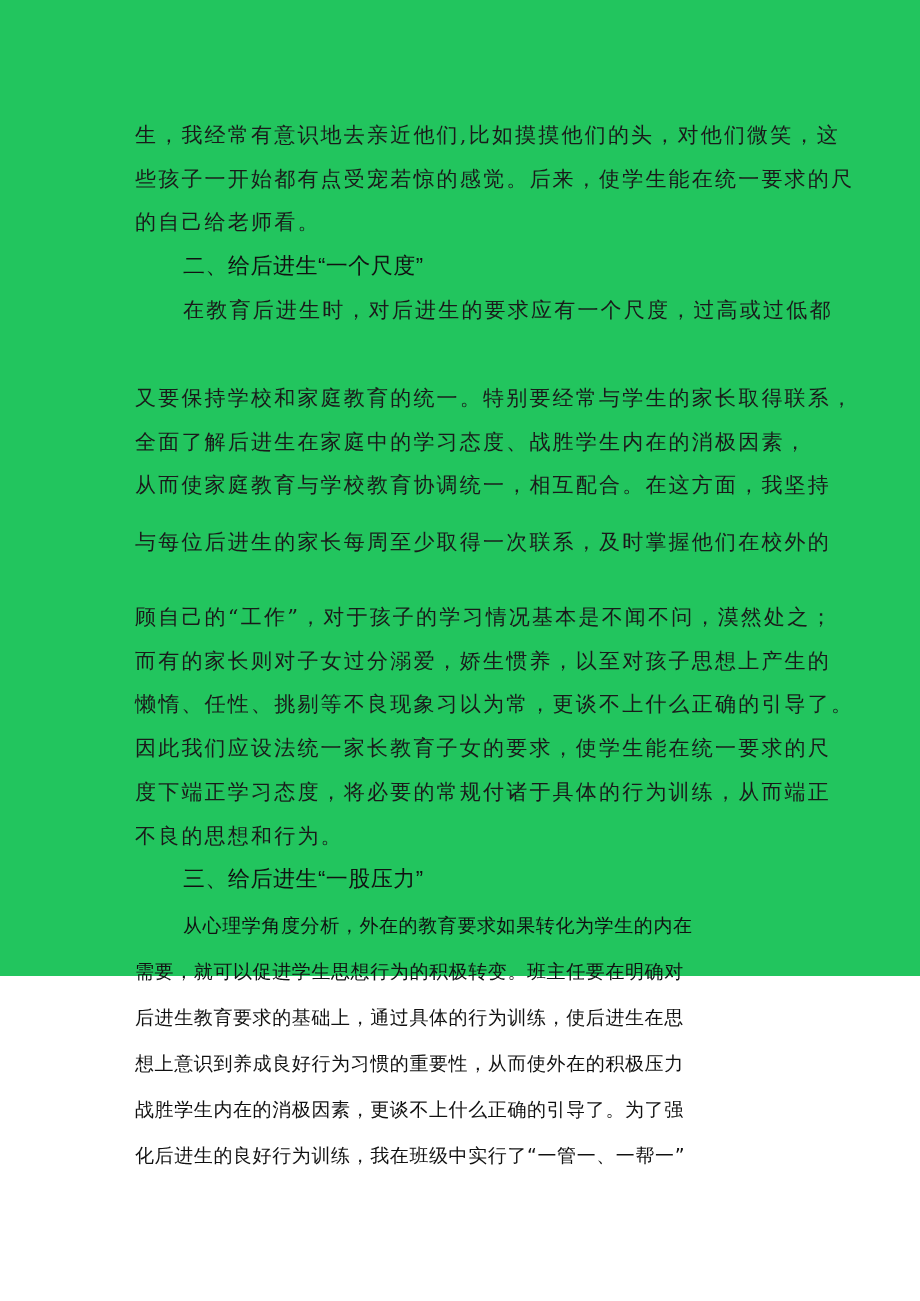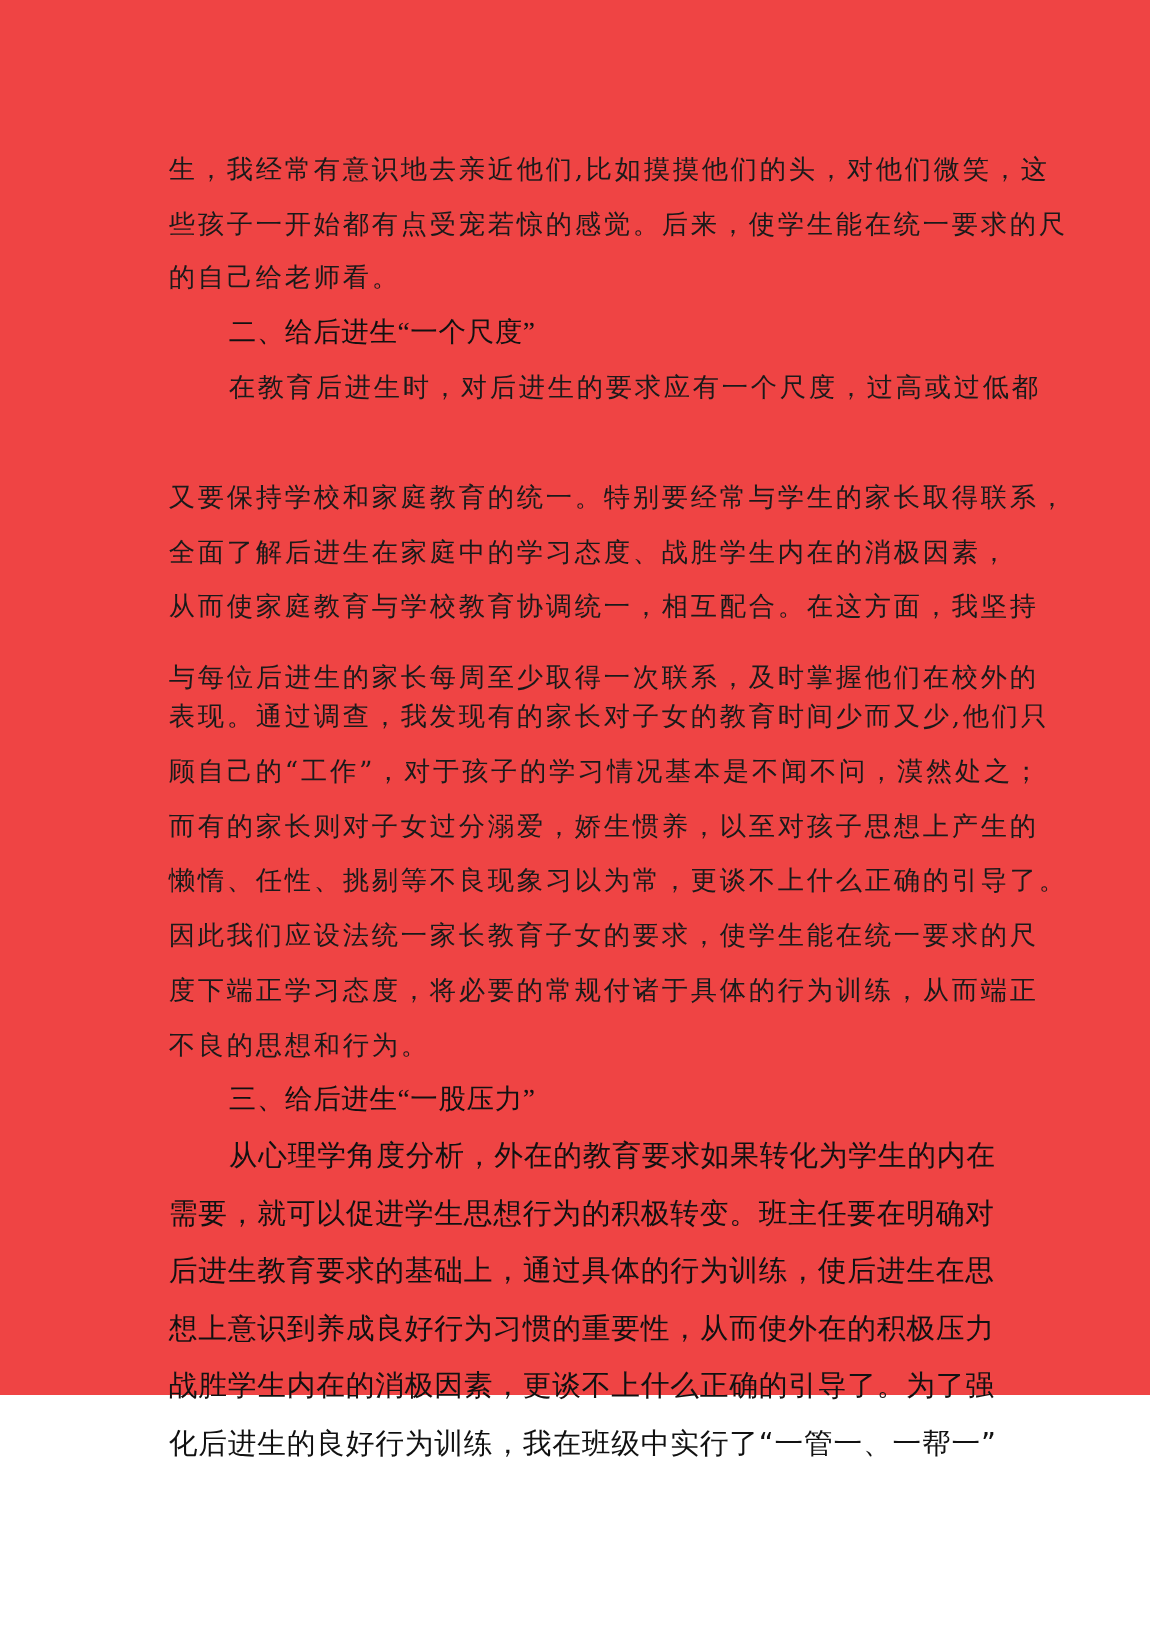--- a/index.html
+++ b/index.html
@@ -1,62 +1,61 @@
 <!DOCTYPE html>
 <html><head>
   <meta charset="utf-8">
   <style>
     html, body { margin: 0; padding: 0; background: #ffffff; }
     body { width: 920px; height: 1301px; position: relative; overflow: hidden; }
-    .page { position: absolute; left: 0; top: 0; width: 920px; height: 1116px; background: #ef4444; }
+    .page { position: absolute; left: 0; top: 0; width: 920px; height: 976px; background: #22c55e; }
     .line {
       position: absolute;
       left: 135px;
       white-space: nowrap;
       color: #1a1a1a;
       font-family: "DejaVu Serif", "Liberation Serif", serif;
       font-size: 21px;
       line-height: 24px;
       letter-spacing: 2.2px;
     }
     .line.indent { left: 183px; }
     .heading {
       position: absolute;
       left: 183px;
       white-space: nowrap;
       color: #111;
-      font-family: Liberation Serif, serif;
+      font-family: Liberation Sans, sans-serif;
       font-size: 22px;
       line-height: 26px;
       letter-spacing: 0.5px;
       text-align: center;
     }
     .line.sans {
       font-family: "DejaVu Sans", "Liberation Sans", sans-serif;
-      font-size: 23px;
+      font-size: 19px;
       letter-spacing: 0.6px;
       color: #111;
     }
   </style>
 </head>
 <body>
 
 <div class="page">
 
   <div class="line" style="top:123px">生，我经常有意识地去亲近他们,比如摸摸他们的头，对他们微笑，这</div>
   <div class="line" style="top:167px">些孩子一开始都有点受宠若惊的感觉。后来，使学生能在统一要求的尺</div>
   <div class="line" style="top:210px">的自己给老师看。</div>
 
   <div class="heading" style="top:253px">二、给后进生“一个尺度”</div>
   <div class="line indent" style="top:298px">在教育后进生时，对后进生的要求应有一个尺度，过高或过低都</div>
   <div class="line" style="top:386px">又要保持学校和家庭教育的统一。特别要经常与学生的家长取得联系，</div>
   <div class="line" style="top:430px">全面了解后进生在家庭中的学习态度、战胜学生内在的消极因素，</div>
   <div class="line" style="top:473px">从而使家庭教育与学校教育协调统一，相互配合。在这方面，我坚持</div>
   <div class="line" style="top:530px">与每位后进生的家长每周至少取得一次联系，及时掌握他们在校外的</div>
-  <div class="line" style="top:561px">表现。通过调查，我发现有的家长对子女的教育时间少而又少,他们只</div>
   <div class="line" style="top:605px">顾自己的“工作”，对于孩子的学习情况基本是不闻不问，漠然处之；</div>
   <div class="line" style="top:649px">而有的家长则对子女过分溺爱，娇生惯养，以至对孩子思想上产生的</div>
   <div class="line" style="top:692px">懒惰、任性、挑剔等不良现象习以为常，更谈不上什么正确的引导了。</div>
   <div class="line" style="top:736px">因此我们应设法统一家长教育子女的要求，使学生能在统一要求的尺</div>
   <div class="line" style="top:780px">度下端正学习态度，将必要的常规付诸于具体的行为训练，从而端正</div>
   <div class="line" style="top:824px">不良的思想和行为。</div>
 
   <div class="heading" style="top:866px">三、给后进生“一股压力”</div>
   <div class="line sans indent" style="top:913px">从心理学角度分析，外在的教育要求如果转化为学生的内在</div>
   <div class="line sans" style="top:959px">需要，就可以促进学生思想行为的积极转变。班主任要在明确对</div>

